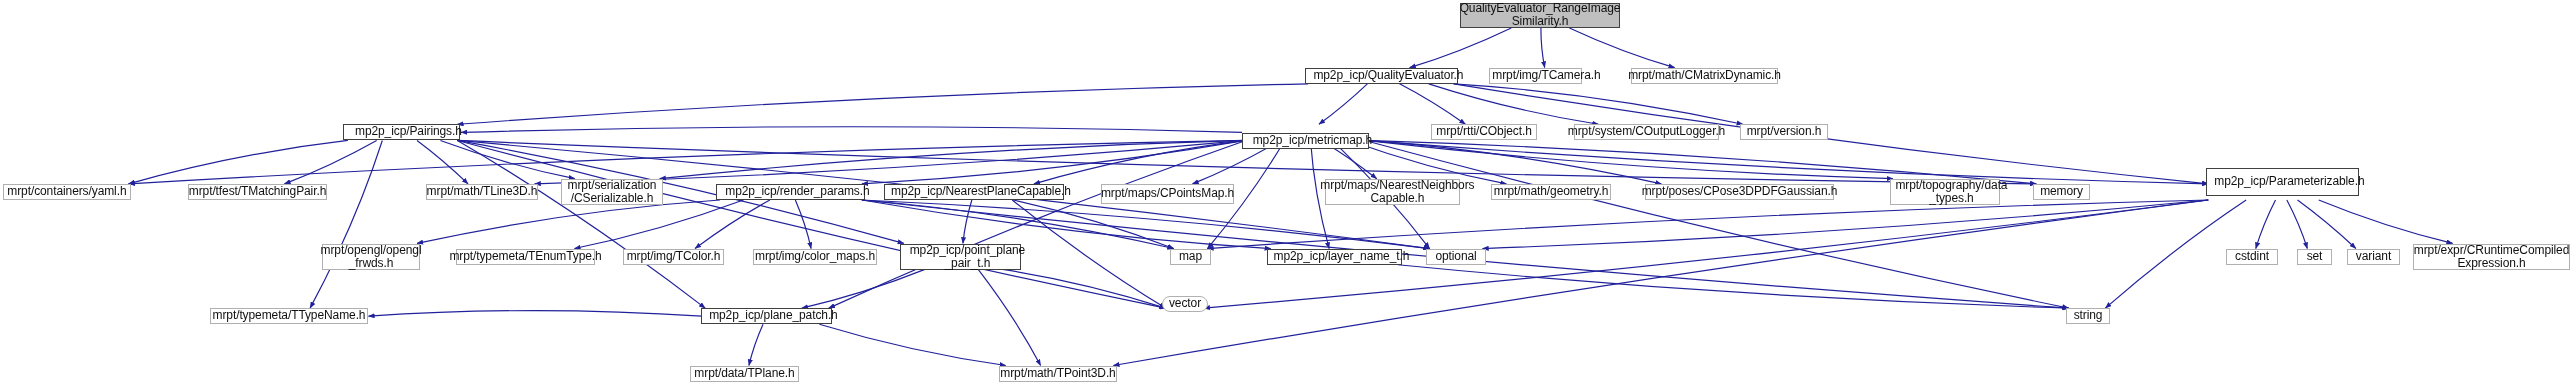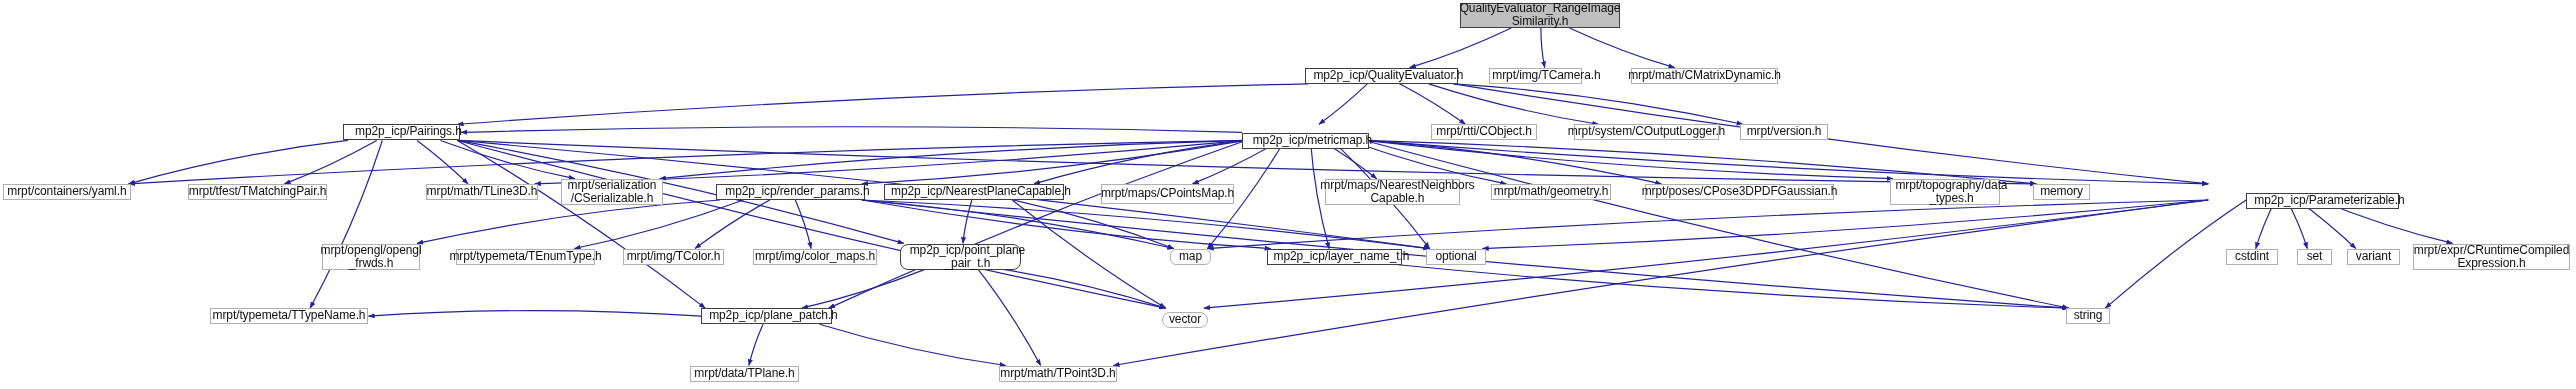--- a/index.html
+++ b/index.html
@@ -131,37 +131,37 @@
       <div class="node local" style="left: 716px; top: 184px; width: 149px; height: 16px;">mp2p_icp/render_params.h</div>
       <div class="node local" style="left: 884px; top: 184px; width: 180px; height: 16px;">mp2p_icp/NearestPlaneCapable.h</div>
       <div class="node" style="left: 1101px; top: 184px; width: 133px; height: 20px;">mrpt/maps/CPointsMap.h</div>
       <div class="node" style="left: 1325px; top: 179px; width: 135px; height: 26px; padding-left: 12px;">mrpt/maps/NearestNeighbors
 Capable.h</div>
       <div class="node" style="left: 1491px; top: 184px; width: 120px; height: 16px;">mrpt/math/geometry.h</div>
       <div class="node" style="left: 1645px; top: 184px; width: 189px; height: 16px;">mrpt/poses/CPose3DPDFGaussian.h</div>
       <div class="node" style="left: 1890px; top: 179px; width: 110px; height: 26px; padding-left: 15px;">mrpt/topography/data
 _types.h</div>
       <div class="node" style="left: 2033px; top: 184px; width: 57px; height: 16px;">memory</div>
-      <div class="node local" style="left: 2206px; top: 193px; width: 153px; height: 16px; margin-left: 40px;">mp2p_icp/Parameterizable.h</div>
+      <div class="node local" style="left: 2206px; top: 168px; width: 153px; height: 28px;">mp2p_icp/Parameterizable.h</div>
       <div class="node" style="left: 322px; top: 244px; width: 98px; height: 26px;">mrpt/opengl/opengl
 _frwds.h</div>
       <div class="node" style="left: 456px; top: 249px; width: 139px; height: 16px;">mrpt/typemeta/TEnumType.h</div>
       <div class="node" style="left: 623px; top: 249px; width: 101px; height: 16px;">mrpt/img/TColor.h</div>
       <div class="node" style="left: 753px; top: 249px; width: 124px; height: 16px;">mrpt/img/color_maps.h</div>
-      <div class="node local" style="left: 900px; top: 244px; width: 121px; height: 26px; border-radius: 8px;">mp2p_icp/point_plane
+      <div class="node local" style="left: 900px; top: 244px; width: 121px; height: 26px;">mp2p_icp/point_plane
 _pair_t.h</div>
-      <div class="node" style="left: 1170px; top: 249px; width: 41px; height: 16px; border-radius: 6px;">map</div>
+      <div class="node" style="left: 1170px; top: 249px; width: 41px; height: 16px;">map</div>
       <div class="node local" style="left: 1267px; top: 249px; width: 135px; height: 16px;">mp2p_icp/layer_name_t.h</div>
       <div class="node" style="left: 1426px; top: 249px; width: 60px; height: 16px;">optional</div>
       <div class="node" style="left: 2226px; top: 249px; width: 52px; height: 16px;">cstdint</div>
       <div class="node" style="left: 2297px; top: 249px; width: 35px; height: 16px;">set</div>
       <div class="node" style="left: 2347px; top: 249px; width: 53px; height: 16px;">variant</div>
       <div class="node" style="left: 2413px; top: 244px; width: 157px; height: 26px;">mrpt/expr/CRuntimeCompiled
 Expression.h</div>
       <div class="node" style="left: 210px; top: 308px; width: 158px; height: 16px;">mrpt/typemeta/TTypeName.h</div>
       <div class="node local" style="left: 701px; top: 308px; width: 131px; height: 16px;">mp2p_icp/plane_patch.h</div>
-      <div class="node" style="left: 1162px; top: 312px; width: 46px; height: 16px; border-radius: 8px;">vector</div>
+      <div class="node" style="left: 1162px; top: 296px; width: 46px; height: 16px; border-radius: 8px;">vector</div>
       <div class="node" style="left: 2066px; top: 308px; width: 44px; height: 16px;">string</div>
       <div class="node" style="left: 690px; top: 366px; width: 109px; height: 16px;">mrpt/data/TPlane.h</div>
       <div class="node" style="left: 999px; top: 366px; width: 118px; height: 16px;">mrpt/math/TPoint3D.h</div>
     </div>
 </div>
 
 
 </body></html>

